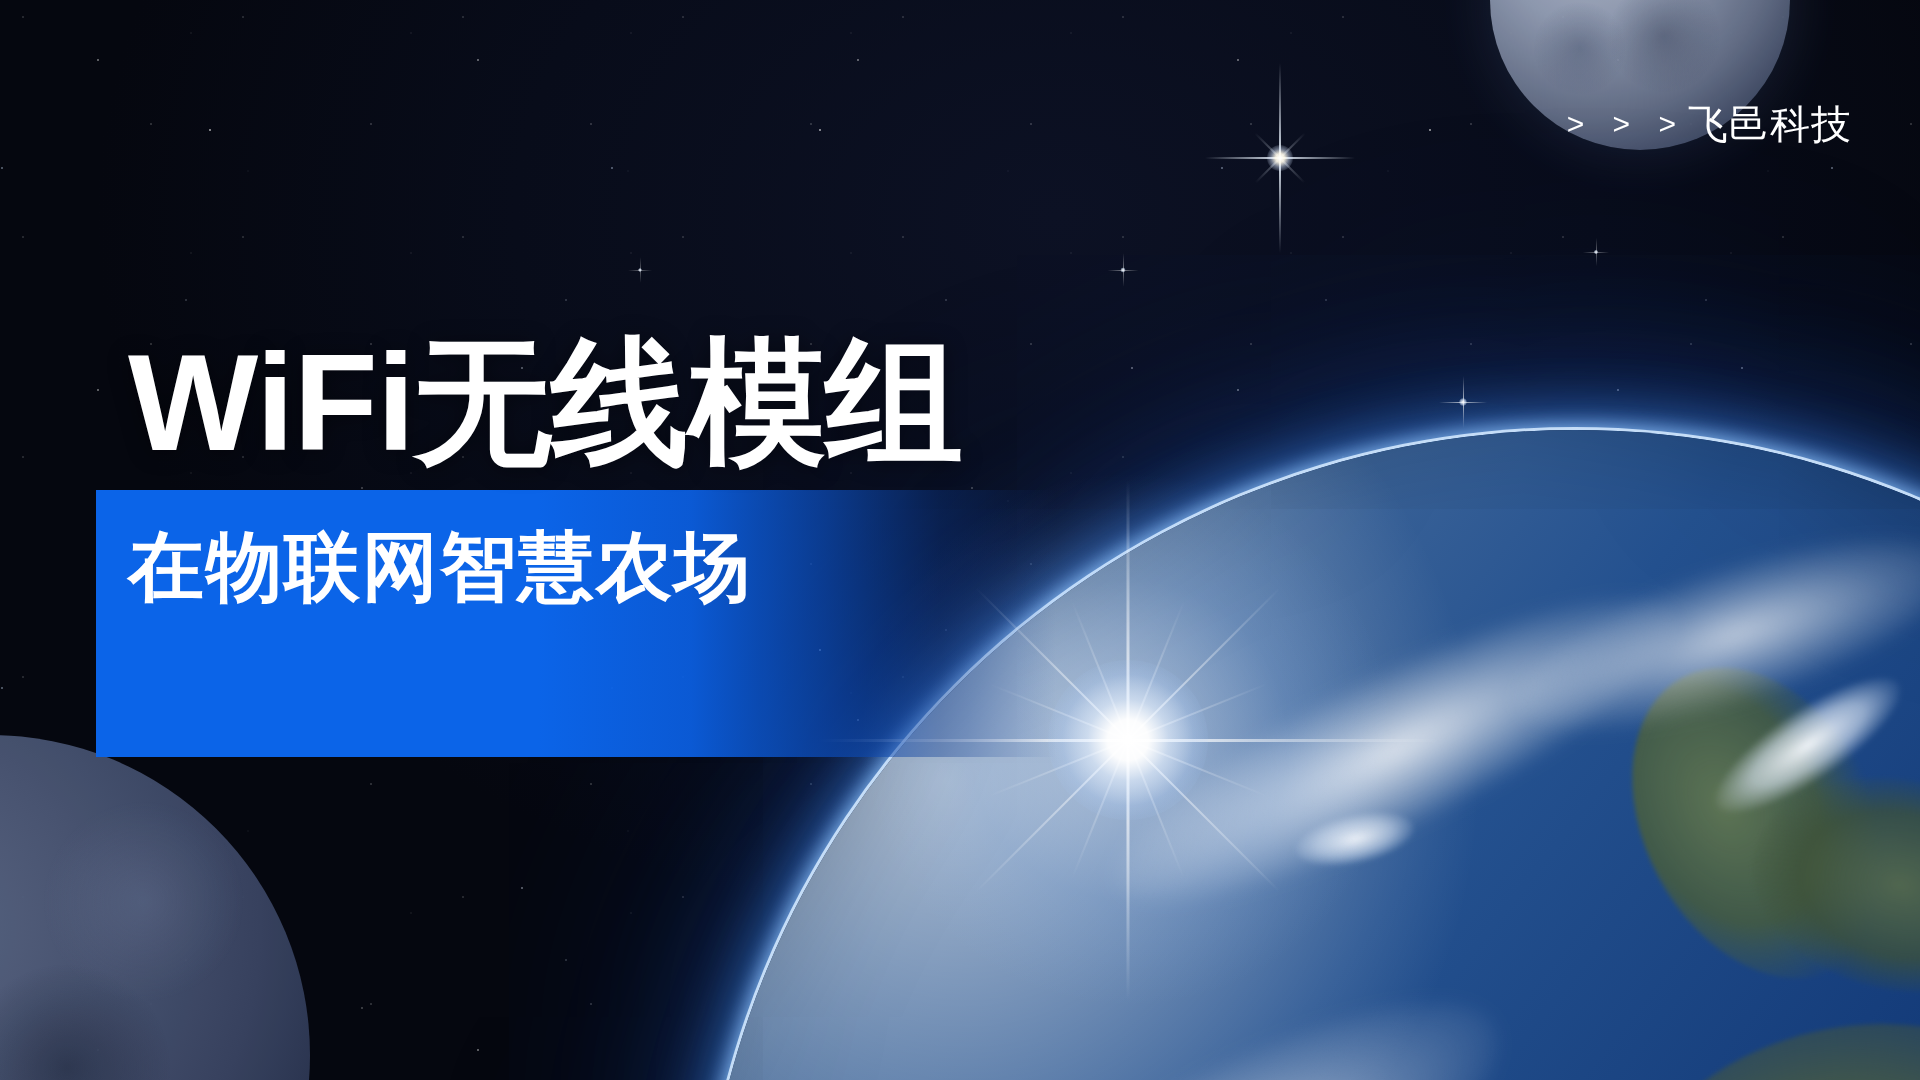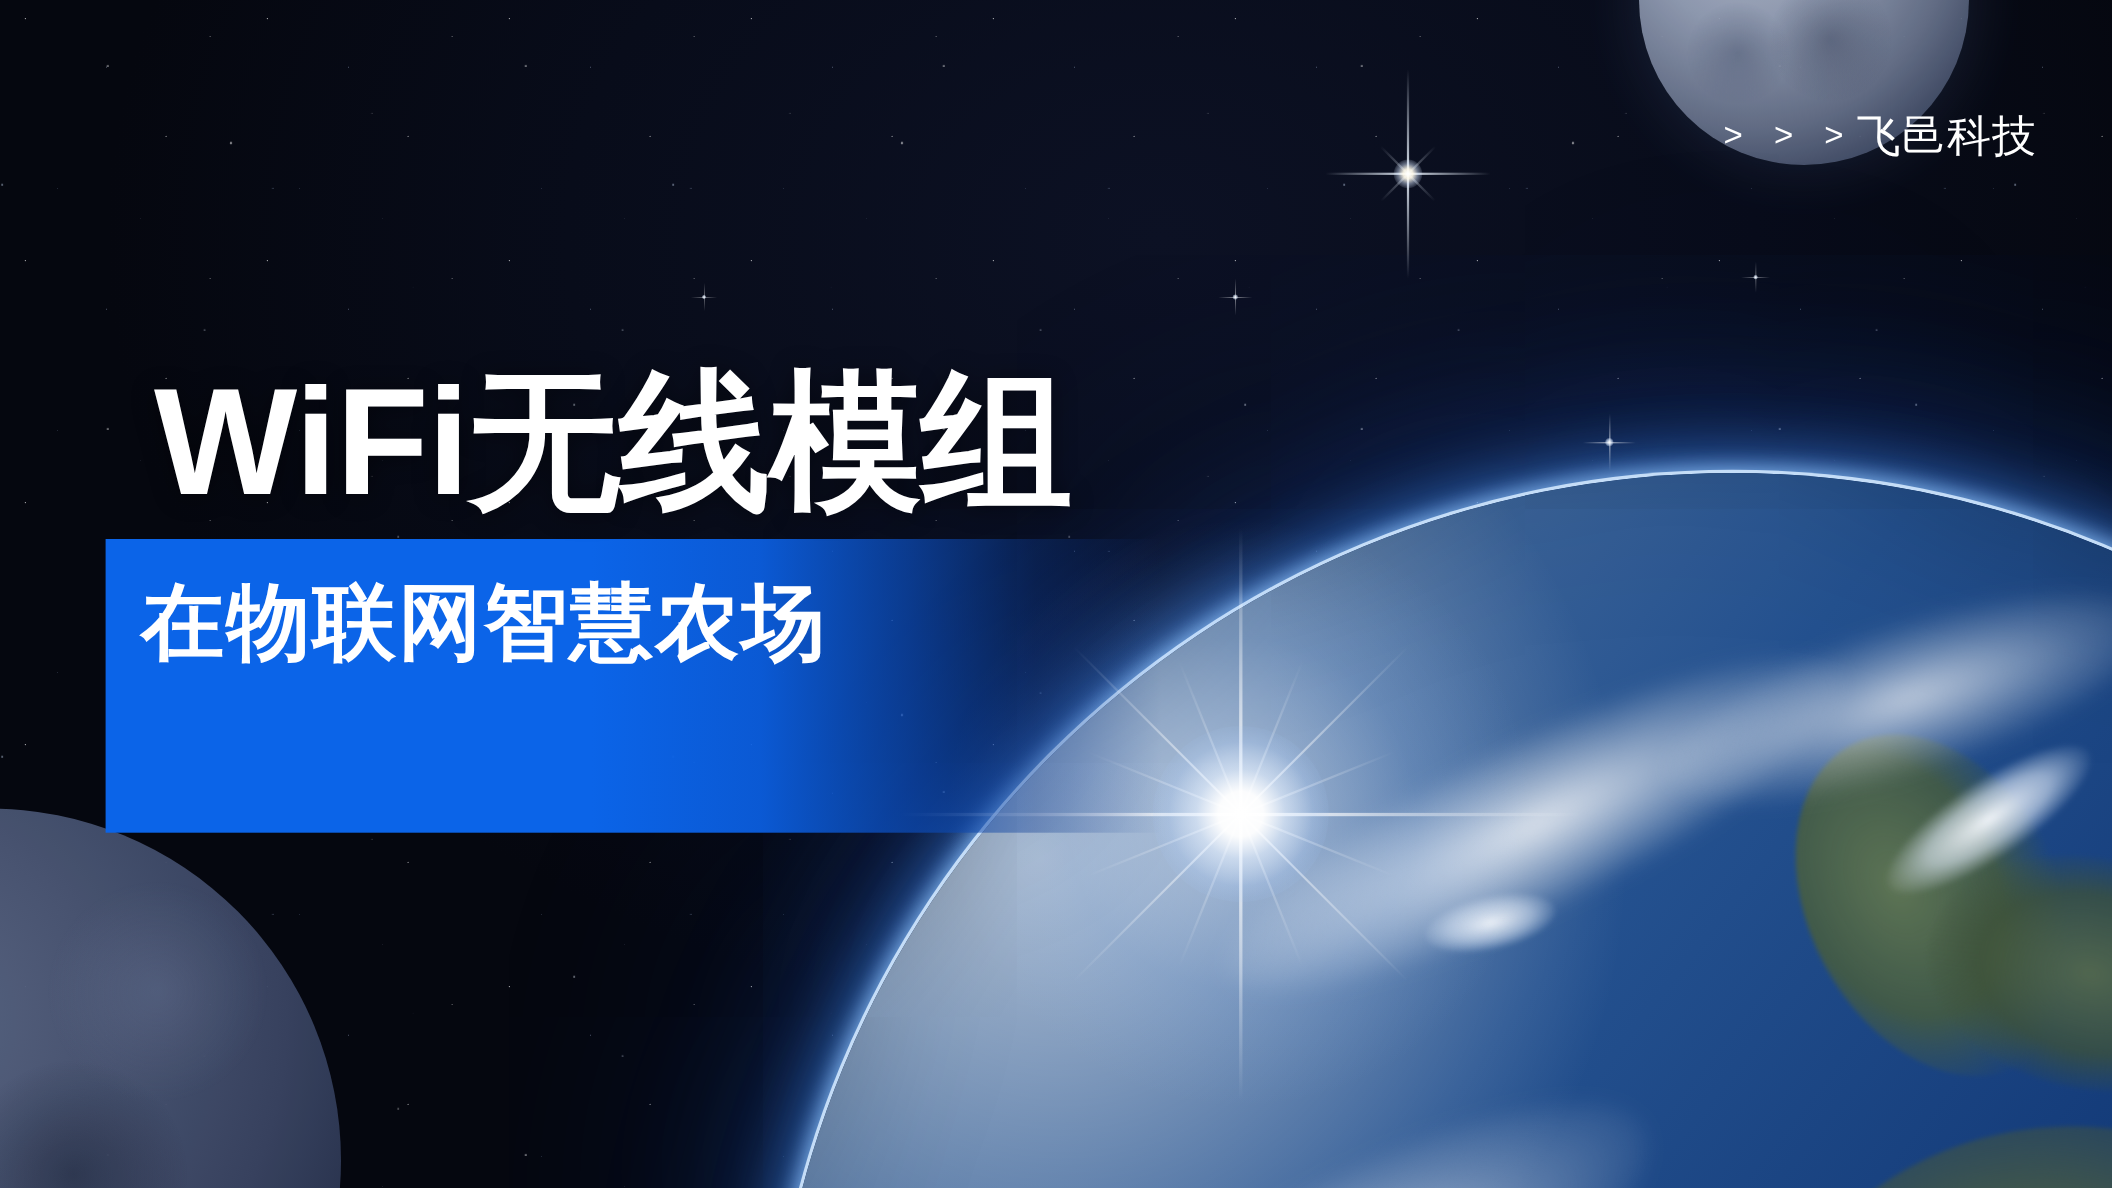--- a/index.html
+++ b/index.html
@@ -253,21 +253,20 @@
     position:absolute;
     left:128px; top:330px;
     font-size:138px;
     font-weight:700;
     color:#ffffff;
     line-height:1.05;
     letter-spacing:-1px;
     white-space:nowrap;
     z-index:40;
     text-shadow:0 2px 22px rgba(0,0,0,0.45);
-    margin-left:12px;
   }
 
   
   .banner{
     position:absolute;
     left:96px; top:490px;
     width:960px; height:267px;
     background:linear-gradient(90deg,
       #0b64e8 0%,
       #0b64e8 46%,

